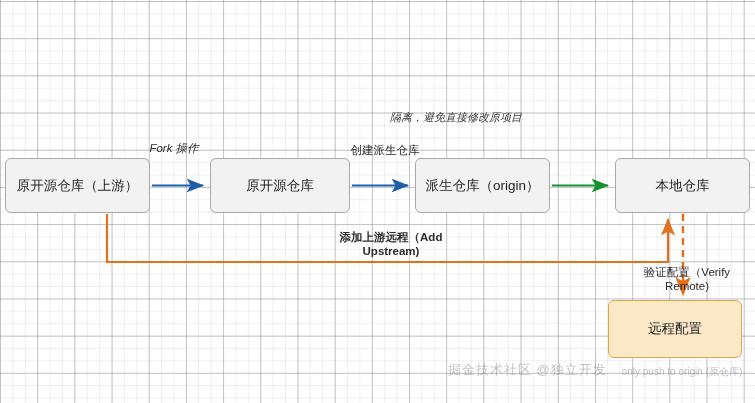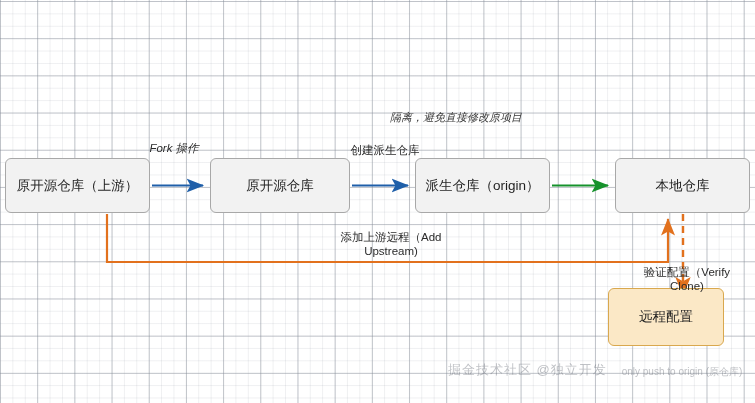--- a/index.html
+++ b/index.html
@@ -73,35 +73,35 @@
 
   .node-yellow {
     background-color: #fbe8c6;
     border: 1px solid #d9a84e;
   }
 
   #node-upstream { left: 5px;   top: 158px; width: 145px; height: 55px; }
   #node-platform { left: 210px; top: 158px; width: 140px; height: 55px; }
   #node-origin   { left: 415px; top: 158px; width: 135px; height: 55px; }
   #node-local    { left: 615px; top: 158px; width: 135px; height: 55px; }
-  #node-remote   { left: 608px; top: 288px; width: 116px; height: 58px; }
+  #node-remote   { left: 608px; top: 300px; width: 134px; height: 58px; }
 
   .edge-label {
     position: absolute;
     font-size: 11.5px;
     color: #2b2b2b;
     text-align: center;
     line-height: 1.25;
     white-space: pre-line;
   }
 
   #label-fork       { left: 128px; top: 141px; width: 92px; font-style: italic; }
   #label-create     { left: 330px; top: 143px; width: 110px; text-align: center; }
   #label-clone      { left: 538px; top: 138px; width: 90px; }
-  #label-upstream   { left: 296px; top: 230px; width: 190px; }
+  #label-upstream   { left: 296px; top: 230px; width: 190px; font-weight: bold; }
   #label-verify     { left: 628px; top: 265px; width: 118px; }
 
   .note-italic {
     position: absolute;
     left: 390px;
     top: 110px;
     width: 210px;
     font-size: 11px;
     font-style: italic;
     color: #3a3a3a;
@@ -185,20 +185,20 @@
 
   <div class="edge-label" id="label-fork">Fork 操作</div>
 
   <div class="edge-label" id="label-create">创建派生仓库</div>
 
 
   <div class="edge-label" id="label-upstream">添加上游远程（Add
 Upstream)</div>
 
   <div class="edge-label" id="label-verify">验证配置（Verify
-Clone)</div>
+Remote)</div>
 
   <div class="watermark">掘金技术社区 @独立开发</div>
 
   <div class="watermark-small">only push to origin
 (原仓库)</div>
 
 </div>
 
 </body></html>

